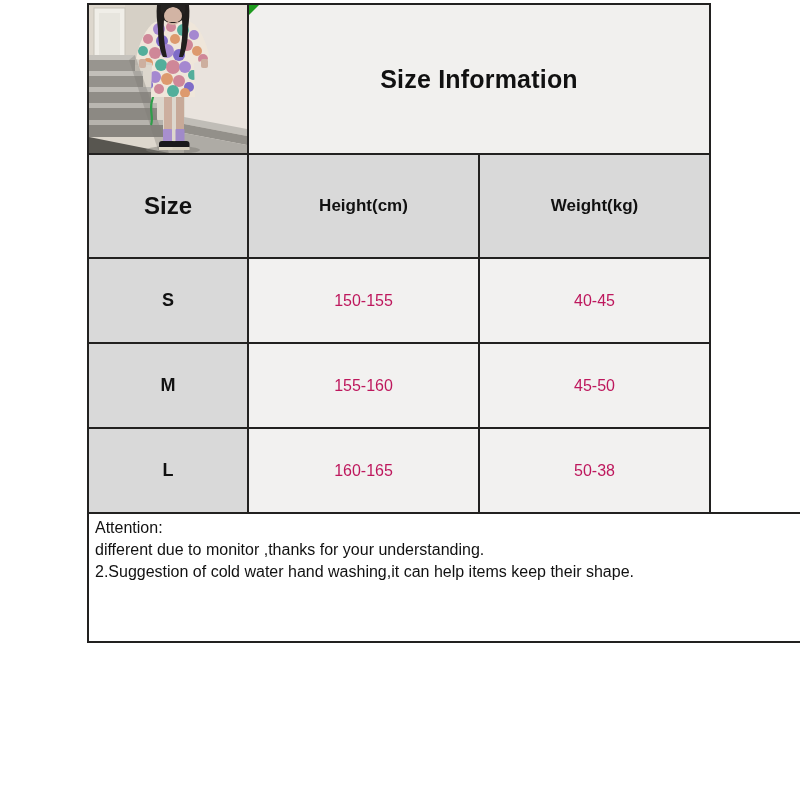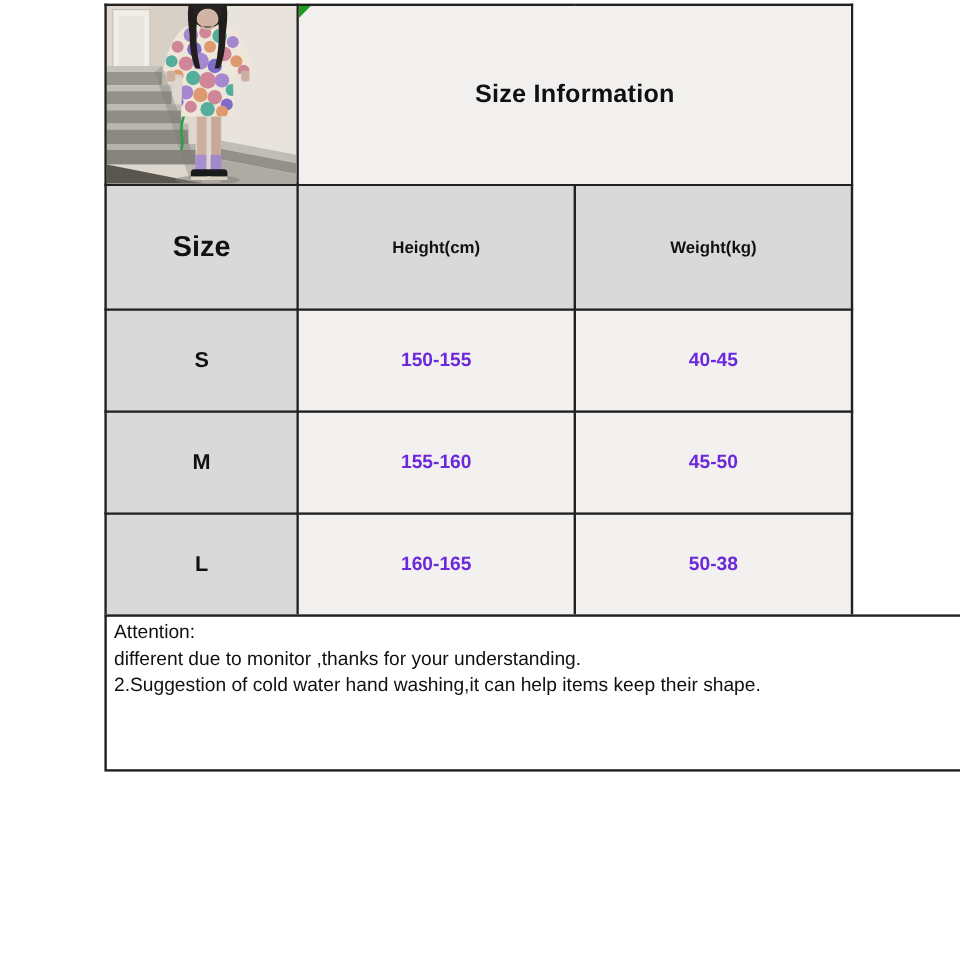--- a/index.html
+++ b/index.html
@@ -10,28 +10,28 @@
   table.size-table { width:622px; border-collapse:collapse; table-layout:fixed; }
   table.size-table td { border:2px solid #222120; text-align:center; vertical-align:middle; overflow:hidden; }
   tr.row-top   { height:150px; }
   tr.head-row  { height:104px;  }
   tr.data-row  { height:85px;  }
 
   td.photo-cell { padding:0; background:#e3ddd4; }
   td.photo-cell svg { display:block; width:100%; height:148px; }
 
   td.title-cell { position:relative; background:#f1f0ee; }
-  .sheet-title  { font-size:21px; font-weight:bold; letter-spacing:.2px;text-align:center; }
+  .sheet-title  { font-size:25px; font-weight:bold; letter-spacing:.2px;text-align:center; }
   .green-corner { position:absolute; left:0; top:0; width:10px; height:10px;
                   background:#1e9b1e; clip-path:polygon(0 0, 100% 0, 0 100%); }
 
-  td.head      { background:#d9d9d9; font-weight:bold; font-size:14px; }
+  td.head      { background:#d9d9d9; font-weight:bold; font-size:17px; }
   td.size-head { font-size:24px; }
   td.size-label{ background:#d9d9d9; font-weight:bold; font-size:18px; }
-  td.val       { background:#f2f1f0; font-weight:bold; font-size:16px; color:#6d28d9; }
+  td.val       { background:#f2f1f0; font-weight:normal; font-size:16px; color:#be185d; }
 
   
   .attention { width:744px; height:131px; margin-top:-2px; background:#ffffff;
                border:2px solid #222120; padding:3px 6px 0 6px; }
   .attention div { font-size:16px; line-height:22px; white-space:nowrap; }
 </style>
 </head>
 <body>
 
 <div class="sheet">

